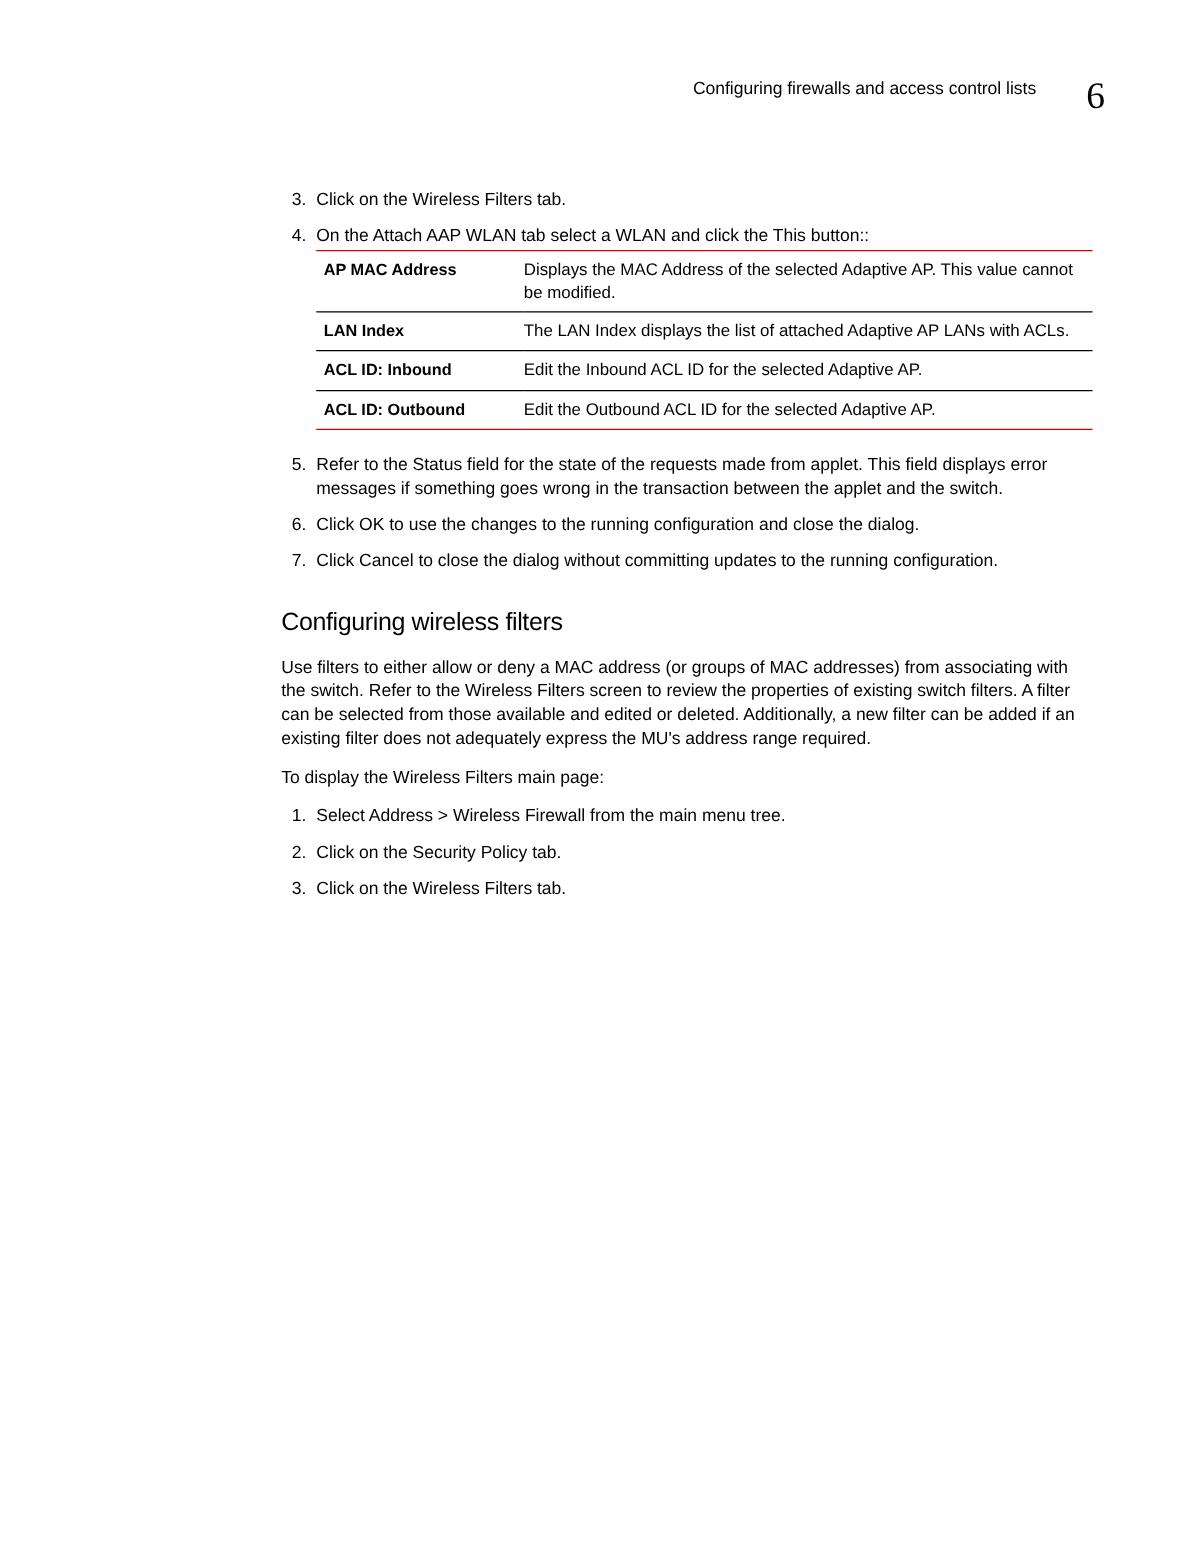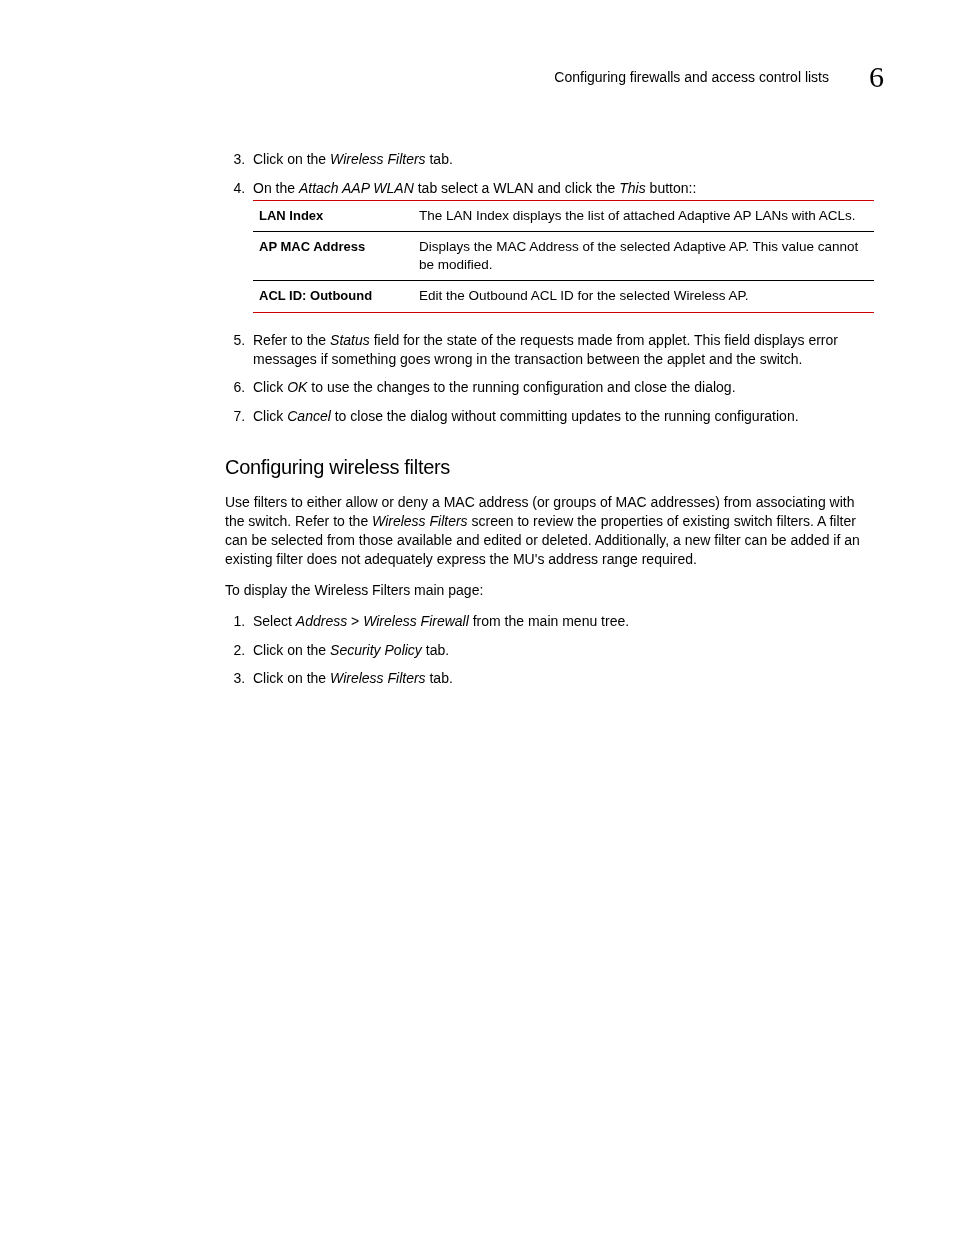--- a/index.html
+++ b/index.html
@@ -12,21 +12,21 @@
   .page {
     width: 954px;
     height: 1235px;
     box-sizing: border-box;
     position: relative;
     padding: 62px 70px 50px 70px;
   }
   .running-header {
     display: flex;
     justify-content: flex-end;
-    align-items: center;
+    align-items: flex-start;
     font-size: 14px;
     color: #000;
     margin-bottom: 58px;
   }
   .running-header .chapnum {
     font-family: Georgia, "Times New Roman", serif;
     font-size: 30px;
     margin-left: 40px;
     line-height: 1;
   }
@@ -39,21 +39,21 @@
   ol.main-steps {
     list-style: decimal;
     padding-left: 0;
     margin: 0 0 14px 0;
   }
   ol.main-steps > li {
     margin-left: 24px;
     padding-left: 4px;
     margin-bottom: 10px;
   }
-  .em { font-style: italic; }
+  .em { }
   table.defs {
     width: 100%;
     border-collapse: collapse;
     margin: 2px 0 18px 0;
   }
   table.defs tr {
     border-top: 1px solid #000;
   }
   table.defs tr:first-child { border-top: 1.5px solid #cc0000; }
   table.defs tr.last { border-bottom: 1.5px solid #cc0000; }
@@ -97,30 +97,34 @@
     <ol class="main-steps" start="3">
       <li>
         <span>Click on the </span><span class="em">Wireless Filters</span><span> tab.</span>
       </li>
       <li>
         <span>On the </span><span class="em">Attach AAP WLAN</span><span> tab select a WLAN and click the </span><span class="em">This</span><span> button::</span>
 
         <table class="defs">
           <tbody>
               <tr>
+            <th>AP MAC Address</th>
+            <td>Displays the MAC Address of the selected Adaptive AP. This value cannot be modified.</td>
+          </tr>
+          <tr>
             <th>LAN Index</th>
             <td>The LAN Index displays the list of attached Adaptive AP LANs with ACLs.</td>
           </tr>
           <tr>
-            <th>AP MAC Address</th>
-            <td>Displays the MAC Address of the selected Adaptive AP. This value cannot be modified.</td>
+            <th>ACL ID: Inbound</th>
+            <td>Edit the Inbound ACL ID for the selected Adaptive AP.</td>
           </tr>
           <tr class="last">
             <th>ACL ID: Outbound</th>
-            <td>Edit the Outbound ACL ID for the selected Wireless AP.</td>
+            <td>Edit the Outbound ACL ID for the selected Adaptive AP.</td>
           </tr>
         </tbody>
           </table>
       </li>
     </ol>
 
     <ol class="main-steps" start="5">
       <li>
         <span>Refer to the </span><span class="em">Status</span><span> field for the state of the requests made from applet. This field displays error messages if something goes wrong in the transaction between the applet and the switch.</span>
       </li>

